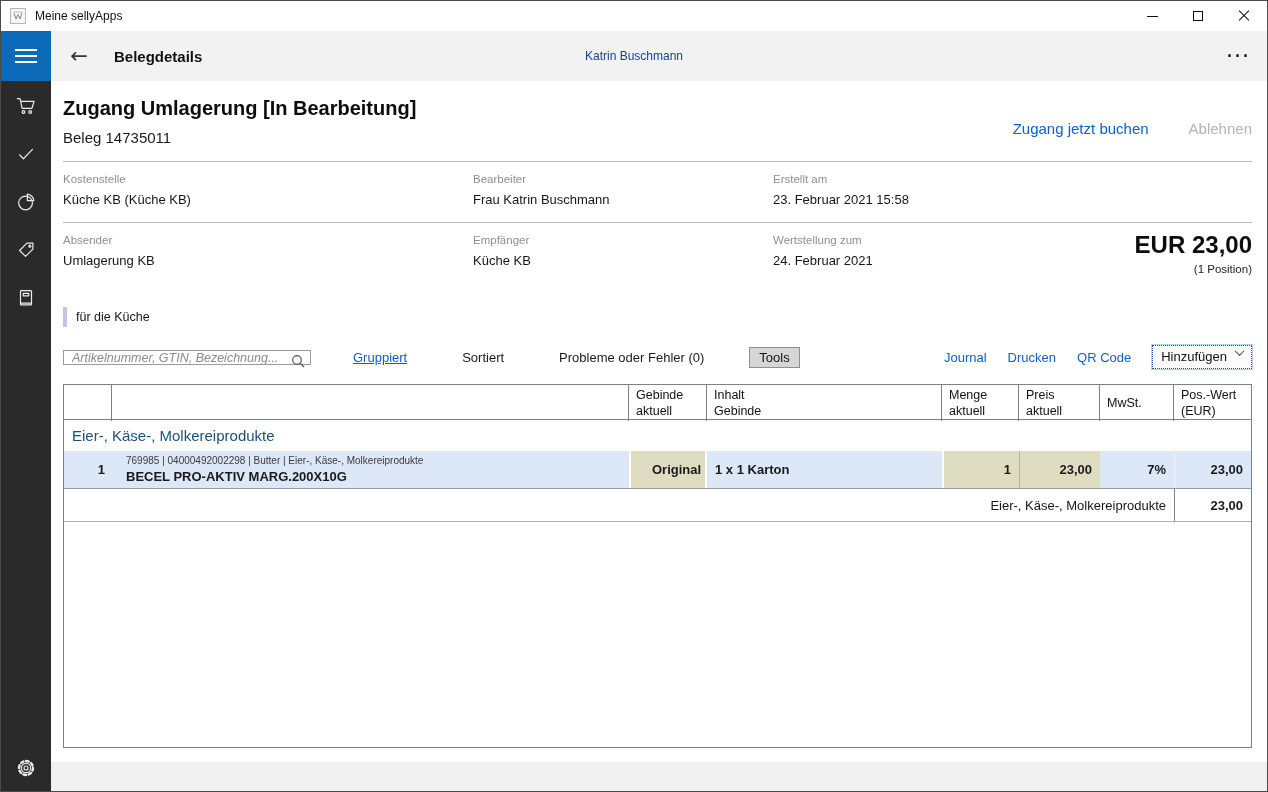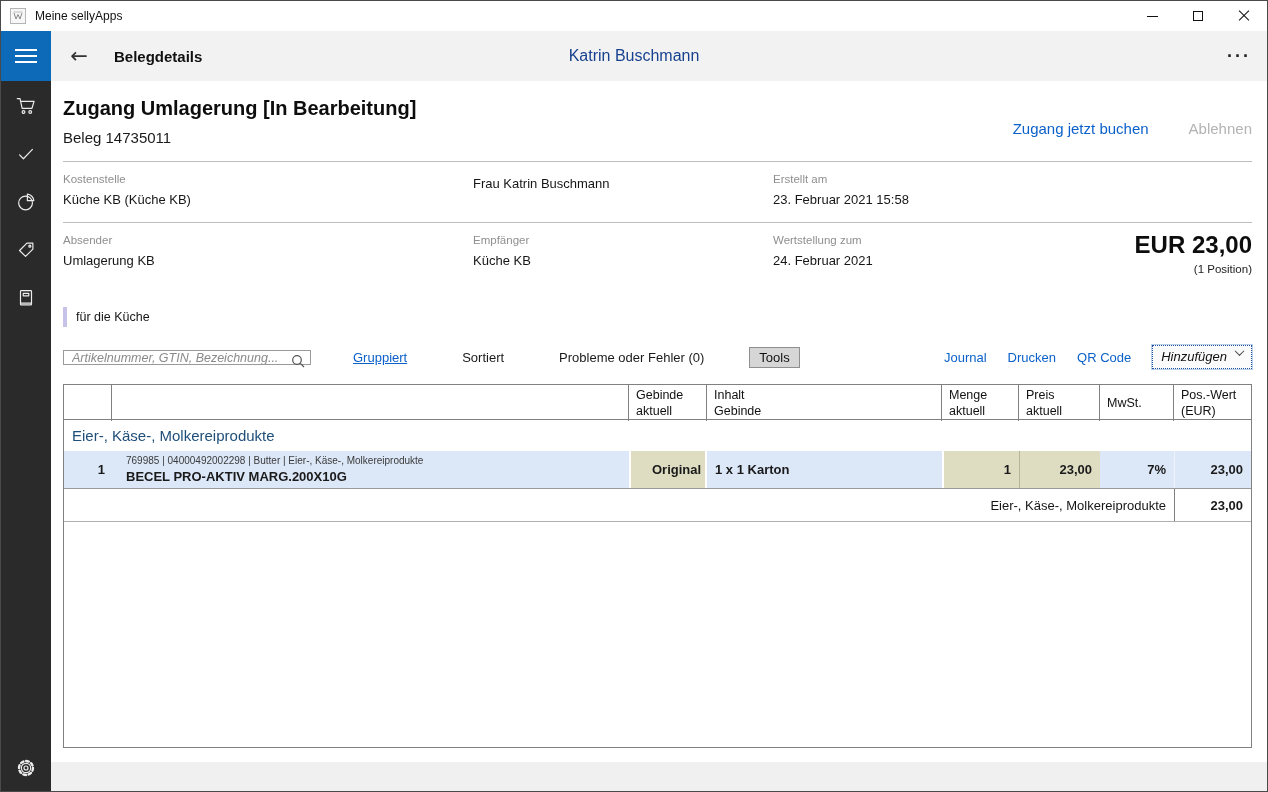--- a/index.html
+++ b/index.html
@@ -20,21 +20,21 @@
   .glyph-close::before,.glyph-close::after { content:""; position:absolute; left:-1px; top:5px; width:14px; height:1px; background:#111; }
   .glyph-close::before { transform:rotate(45deg); }
   .glyph-close::after { transform:rotate(-45deg); }
 
   
   .appbar { height:50px; background:#f2f2f2; display:flex; align-items:center; position:relative; flex:0 0 auto; }
   .hamburger { width:50px; height:50px; background:#0d6ab8; display:flex; flex-direction:column; align-items:center; justify-content:center; gap:4px; flex:0 0 auto; }
   .hamburger span { display:block; width:22px; height:2px; background:#fff; }
   .back-btn { margin-left:11px; width:34px; text-align:center; font-size:21px; color:#333; font-family:"DejaVu Sans",sans-serif; line-height:1; }
   .appbar-title { margin-left:18px; font-size:15px; font-weight:bold; color:#111; }
-  .appbar-user { position:absolute; left:50%; transform:translateX(-50%); font-size:16px; color:#17418f; }
+  .appbar-user { position:absolute; left:50%; transform:translateX(-50%); font-size:12px; color:#17418f; }
   .appbar-more { position:absolute; right:16px; top:50%; transform:translateY(-50%); font-size:18px; font-weight:bold; letter-spacing:2px; color:#222; }
 
   
   .bodyrow { flex:1; display:flex; min-height:0; }
   .sidebar { width:50px; background:#2a2a2a; display:flex; flex-direction:column; align-items:center; padding-top:13px; flex:0 0 auto; }
   .side-icon { width:24px; height:24px; margin-bottom:24px; display:flex; align-items:center; justify-content:center; }
   .side-icon.gear { margin-top:auto; margin-bottom:11px; }
   .side-icon svg { stroke:#ececec; fill:none; stroke-width:1.3; stroke-linecap:round; stroke-linejoin:round; }
 
   .main { flex:1; display:flex; flex-direction:column; background:#fff; min-width:0; }
@@ -68,21 +68,21 @@
   .search-wrap { position:relative; width:248px; height:15px; flex:0 0 auto; }
   .search-input { width:100%; height:100%; border:1px solid #9a9a9a; padding:0 26px 0 8px; font-size:12.5px; font-style:italic; color:#6b6b6b; font-family:"Liberation Sans",sans-serif; outline:none; background:#fff; }
   .search-input::placeholder { color:#8a8a8a; font-style:italic; }
   .search-icon { position:absolute; right:6px; top:4px; }
   .tb-link { margin-left:42px; color:#1a1a1a; white-space:nowrap; }
   .tb-link.first { color:#0b61c9; text-decoration:underline; }
   .tb-link.mid { margin-left:55px; }
   .tools-btn { margin-left:45px; background:#d6d6d6; border:1px solid #8f8f8f; padding:2px 9px; font-size:13px; color:#111; white-space:nowrap; }
   .tb-right { margin-left:auto; display:flex; align-items:center; gap:21px; }
   .tb-right .blue-link { color:#0b61c9; white-space:nowrap; }
-  .add-btn { display:flex; align-items:flex-start; gap:9px; padding:3px 8px 4px 8px; background:#fbfbfb; border:1px dotted #1c4f9c; box-shadow:0 0 0 1px #b9cfe8; font-size:13px; color:#111; white-space:nowrap;font-style:italic; }
+  .add-btn { display:flex; align-items:flex-start; gap:9px; padding:3px 8px 4px 8px; background:#fbfbfb; border:1px dotted #1c4f9c; box-shadow:0 0 0 1px #b9cfe8; font-size:13px; color:#111; white-space:nowrap; }
   .chev-down { width:7px; height:7px; border-right:1.4px solid #444; border-bottom:1.4px solid #444; transform:rotate(45deg) translate(-1px,-1px); }
 
   
   .grid-table { margin-top:15px; border:1px solid #808080; height:364px; display:flex; flex-direction:column; background:#fff; }
   .thead { display:grid; grid-template-columns:48px 517px 78px 235px 77px 81px 74px minmax(0,1fr); height:35px; border-bottom:1px solid #808080; flex:0 0 auto; }
   .th { border-right:1px solid #808080; font-size:12.5px; line-height:1.28; padding:2px 7px; display:flex; flex-direction:column; justify-content:center; color:#111; }
   .th:last-child { border-right:none; }
   .group-row { height:31px; display:flex; align-items:center; padding-left:8px; font-size:15px; color:#1f4e79; flex:0 0 auto; }
   .item-row { display:grid; grid-template-columns:48px 517px 78px 235px 77px 81px 74px minmax(0,1fr); height:38px; background:#dce8f8; border-bottom:1px solid #9a9a9a; flex:0 0 auto; }
   .cell { display:flex; align-items:center; font-size:13px; }
@@ -196,20 +196,21 @@
         </div>
 
         <div class="divider"></div>
 
         <div class="fields">
           <div class="field">
             <div class="flabel">Kostenstelle</div>
             <div class="fvalue">Küche KB (Küche KB)</div>
           </div>
           <div class="field">
+            <div class="flabel">Bearbeiter</div>
             <div class="fvalue">Frau Katrin Buschmann</div>
           </div>
           <div class="field">
             <div class="flabel">Erstellt am</div>
             <div class="fvalue">23. Februar 2021 15:58</div>
           </div>
         </div>
 
         <div class="divider" style="margin-top:0;"></div>
 

